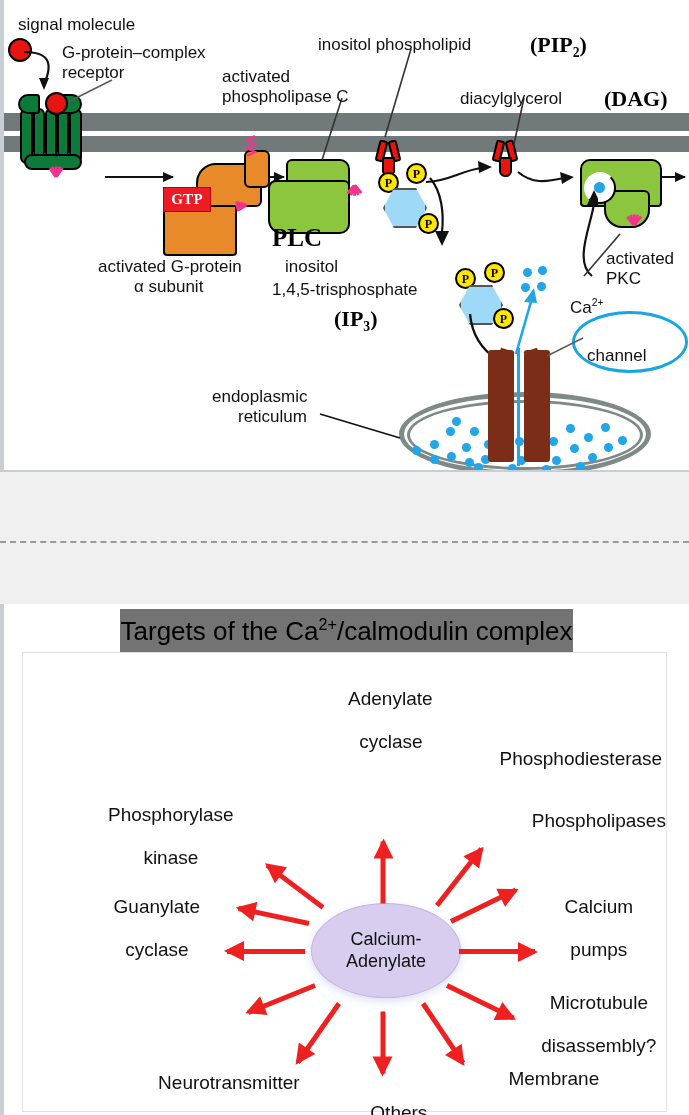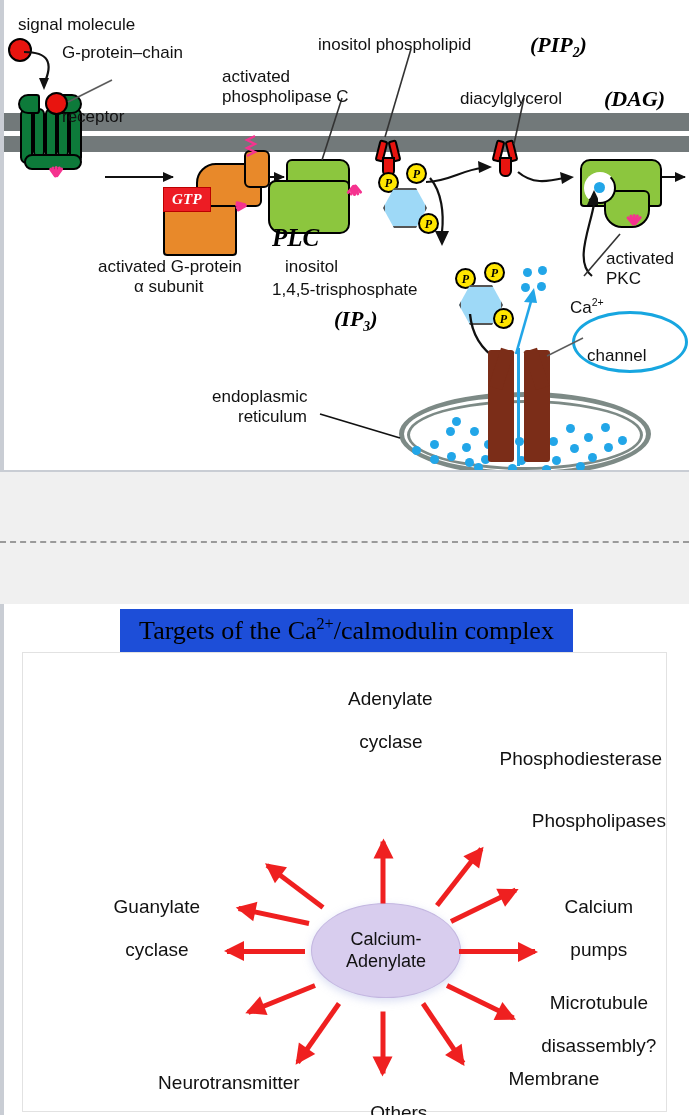--- a/index.html
+++ b/index.html
@@ -3,21 +3,21 @@
 <meta charset="utf-8">
 <style>
   html,body{margin:0;padding:0;background:#ffffff;}
   body{width:689px;height:1115px;position:relative;overflow:hidden;
        font-family:"Liberation Sans",sans-serif;color:#000;}
 
   
   .abs{position:absolute;}
   .lbl{position:absolute;font-family:"Liberation Sans",sans-serif;
        font-size:17px;line-height:1.08;color:#111;white-space:pre;}
-  .serif{font-family:"Liberation Serif",serif;font-weight:bold;font-style:italic;}
+  .serif{font-family:"Liberation Serif",serif;font-weight:bold;}
   sup{font-size:.62em;vertical-align:super;line-height:0;}
   sub{font-size:.62em;vertical-align:sub;line-height:0;}
 
   
   #panel-top{position:absolute;left:0;top:0;width:689px;height:470px;
              background:#ffffff;overflow:hidden;}
   #panel-top .edge-l{position:absolute;left:0;top:0;width:4px;height:470px;
              background:#c9cdd4;}
 
   .membrane-band{position:absolute;background:#72797a;}
@@ -89,21 +89,21 @@
        border-bottom:1px solid #c9cdd4;}
   #gap .dashline{position:absolute;left:0;top:69px;width:689px;height:0;
        border-top:2px dashed #9a9a9a;}
 
   
   #panel-bot{position:absolute;left:0;top:604px;width:689px;height:511px;
              background:#fff;}
   #panel-bot .edge-l{position:absolute;left:0;top:0;width:4px;height:511px;
              background:#c9cdd4;}
   .titlebar{position:absolute;left:120px;top:5px;width:453px;height:44px;
-       background:#1d4ed8;font-family:Liberation Serif, serif;
+       background:#737373;font-family:Liberation Sans, sans-serif;
        font-size:26px;line-height:44px;text-align:center;color:#000;}
   .innerbox{position:absolute;left:22px;top:48px;width:645px;height:460px;
        border:1px solid #e2e2e2;box-sizing:border-box;background:#fff;}
 
   .hub{position:absolute;left:288px;top:250px;width:148px;height:93px;
        background:#d8cdee;border:1px solid #c3b6e0;border-radius:50%;
        box-shadow:0 3px 9px rgba(150,160,220,.35);
        font-size:18px;line-height:1.18;text-align:center;color:#111;
        display:flex;align-items:center;justify-content:center;}
 
@@ -313,22 +313,22 @@
   <svg class="abs" style="left:318px;top:410px;" width="86" height="30">
     <line x1="2" y1="4" x2="82" y2="28" stroke="#111" stroke-width="1.7"></line>
   </svg>
 
   <div class="ellipse-note"></div>
   <svg class="abs" style="left:545px;top:336px;" width="40" height="22">
     <line x1="2" y1="20" x2="38" y2="2" stroke="#5c5c5c" stroke-width="1.5"></line>
   </svg>
 
   <div class="lbl" style="left:18px;top:16px;text-align:center;">signal molecule</div>
-  <div class="lbl" style="left:62px;top:44px;">G-protein–chain</div>
-  <div class="lbl" style="left:62px;top:64px;margin-top:44px;">receptor</div>
+  <div class="lbl" style="left:62px;top:44px;">G-protein–complex</div>
+  <div class="lbl" style="left:62px;top:64px;">receptor</div>
 
   <div class="lbl" style="left:222px;top:68px;">activated</div>
   <div class="lbl" style="left:222px;top:88px;">phospholipase C</div>
 
   <div class="lbl" style="left:318px;top:36px;">inositol phospholipid</div>
   <div class="abs serif" style="left:530px;top:32px;font-size:22px;">
     <span>(PIP</span><sub>2</sub><span>)</span>
   </div>
 
   <div class="lbl" style="left:460px;top:90px;">diacylglycerol</div>
@@ -390,20 +390,24 @@
     <div class="rarrow" style="left:436px;top:296px;width:76px;transform:rotate(0deg);transform-origin:0 50%;"></div>
     <div class="rarrow" style="left:428px;top:266px;width:72px;transform:rotate(-26deg);transform-origin:0 50%;"></div>
     <div class="rarrow" style="left:414px;top:250px;width:72px;transform:rotate(-52deg);transform-origin:0 50%;"></div>
 
     <div class="tlabel" style="left:282px;top:14px;width:140px;">
       <span>Adenylate</span><br>
       <span>cyclase</span>
     </div>
 
 
+    <div class="tlabel" style="left:42px;top:130px;width:180px;">
+      <span>Phosphorylase</span><br>
+      <span>kinase</span>
+    </div>
 
     <div class="tlabel" style="left:38px;top:222px;width:160px;">
       <span>Guanylate</span><br>
       <span>cyclase</span>
     </div>
 
 
     <div class="tlabel" style="left:80px;top:398px;width:220px;">
       <span>Neurotransmitter</span><br>
       <span>release?</span>

